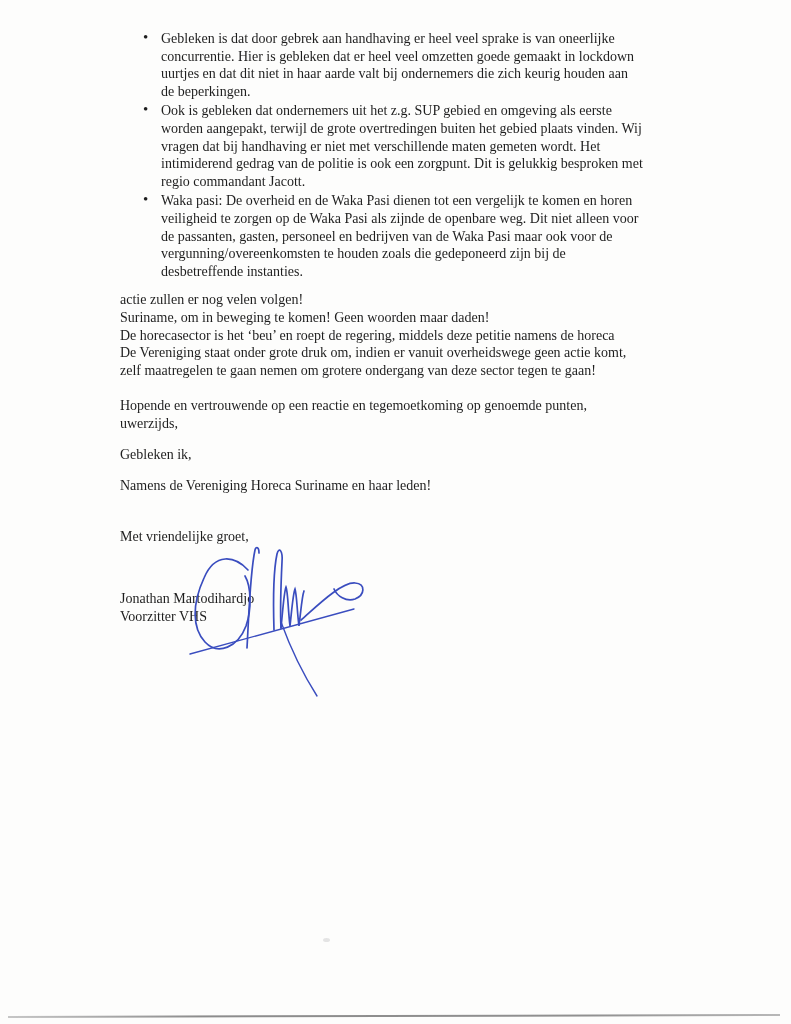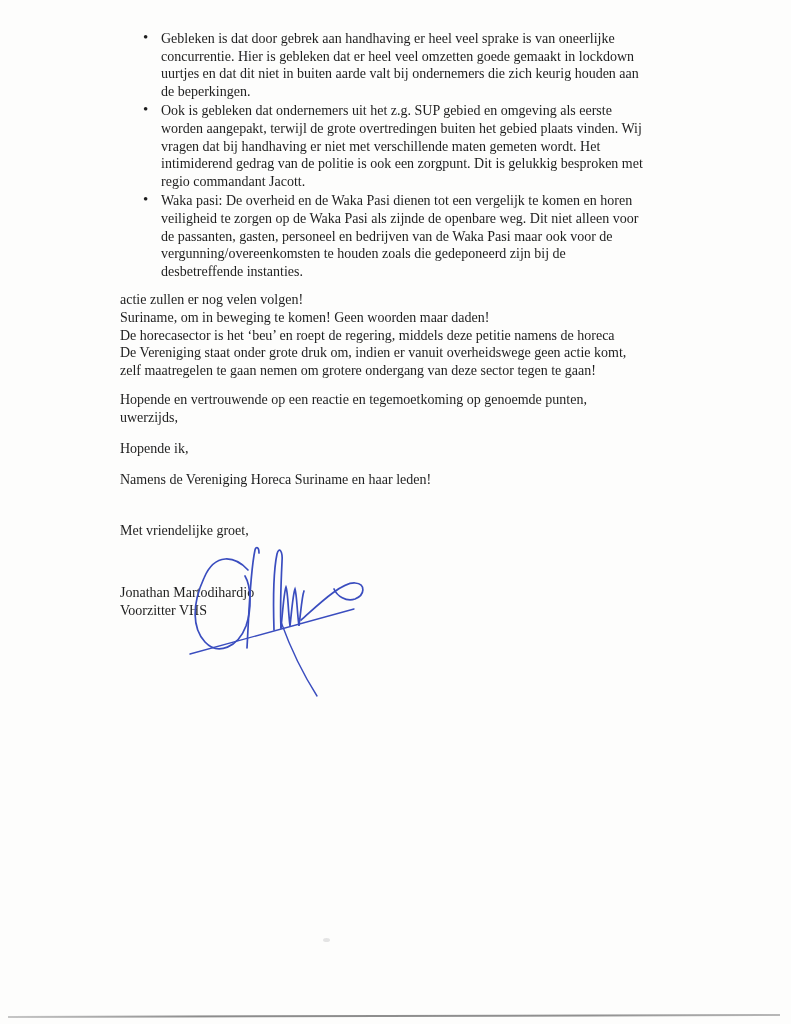--- a/index.html
+++ b/index.html
@@ -19,21 +19,21 @@
   .bullets li::before {
     content: "\2022";
     position: absolute;
     left: -18px;
     top: -1px;
     font-size: 15px;
     color: #1e1e1e;
   }
   .appeal { margin-top: 11px; }
   .italic { font-style: italic; }
-  .hope { margin-top: 12px; }
+  .hope { margin-top: 18px; }
   .verblijf { margin-top: 14px; }
   .namens { margin-top: 13px; }
   .groet { margin-top: 33px; }
   .signer { margin-top: 45px; }
   .signature { position: absolute; left: 175px; top: 538px; pointer-events: none; }
   .scanline {
     position: absolute;
     left: 8px;
     top: 1015px;
     width: 772px;
@@ -54,21 +54,21 @@
 </head>
 <body>
 
 <div class="page">
   <div class="content">
 
     <ul class="bullets">
       <li>
         <div class="line">Gebleken is dat door gebrek aan handhaving er heel veel sprake is van oneerlijke</div>
         <div class="line">concurrentie. Hier is gebleken dat er heel veel omzetten goede gemaakt in lockdown</div>
-        <div class="line">uurtjes en dat dit niet in buiten aarde valt bij ondernemers die zich keurig houden aan</div>
+        <div class="line">uurtjes en dat dit niet in haar aarde valt bij ondernemers die zich keurig houden aan</div>
         <div class="line">de beperkingen.</div>
       </li>
       <li>
         <div class="line">Ook is gebleken dat ondernemers uit het z.g. SUP gebied en omgeving als eerste</div>
         <div class="line">worden aangepakt, terwijl de grote overtredingen buiten het gebied plaats vinden. Wij</div>
         <div class="line">vragen dat bij handhaving er niet met verschillende maten gemeten wordt. Het</div>
         <div class="line">intimiderend gedrag van de politie is ook een zorgpunt. Dit is gelukkig besproken met</div>
         <div class="line">regio commandant Jacott.</div>
       </li>
       <li>
@@ -86,21 +86,21 @@
       <div class="line">De horecasector is het ‘beu’ en roept de regering, middels deze petitie namens de horeca</div>
       <div class="line">De Vereniging staat onder grote druk om, indien er vanuit overheidswege geen actie komt,</div>
       <div class="line">zelf maatregelen te gaan nemen om grotere ondergang van deze sector tegen te gaan!</div>
     </div>
 
     <div class="hope">
       <div class="line">Hopende en vertrouwende op een reactie en tegemoetkoming op genoemde punten,</div>
       <div class="line">uwerzijds,</div>
     </div>
 
-    <div class="verblijf line">Hopende ik,</div>
+    <div class="verblijf line">Gebleken ik,</div>
 
     <div class="namens line">Namens de Vereniging Horeca Suriname en haar leden!</div>
 
     <div class="groet line">Met vriendelijke groet,</div>
 
     <div class="signer">
       <div class="line">Jonathan Martodihardjo</div>
       <div class="line">Voorzitter VHS</div>
     </div>
 

